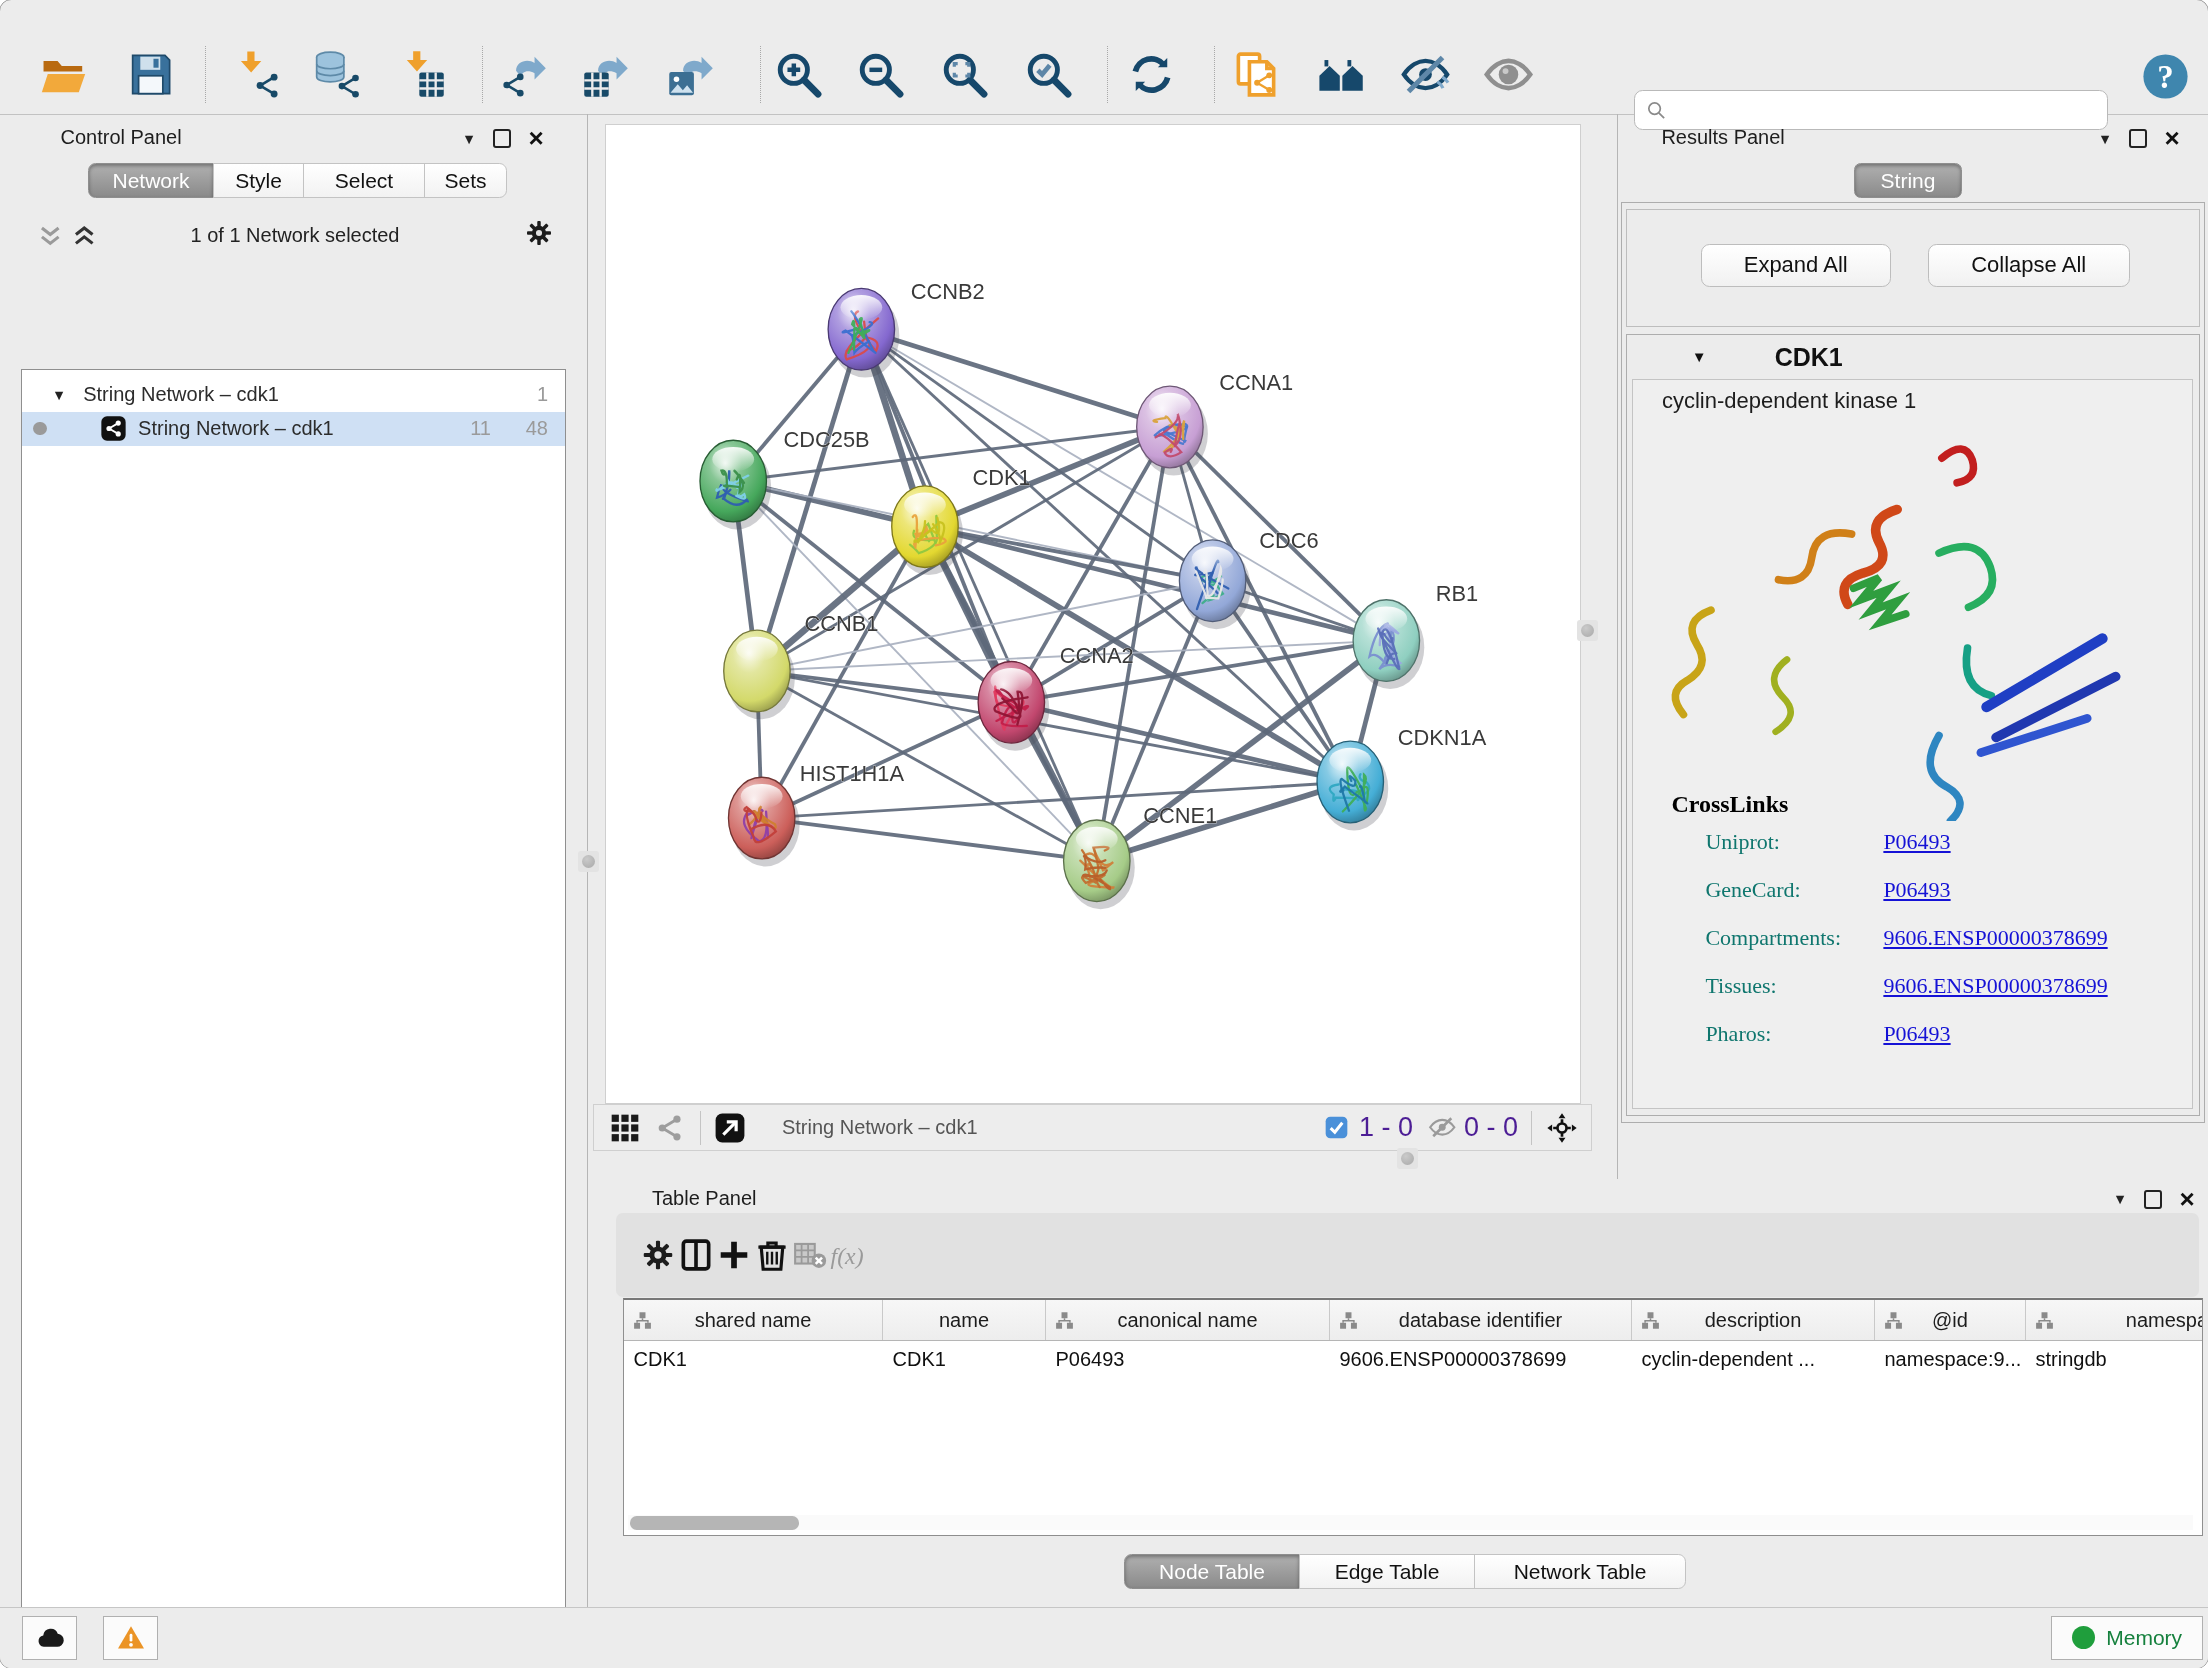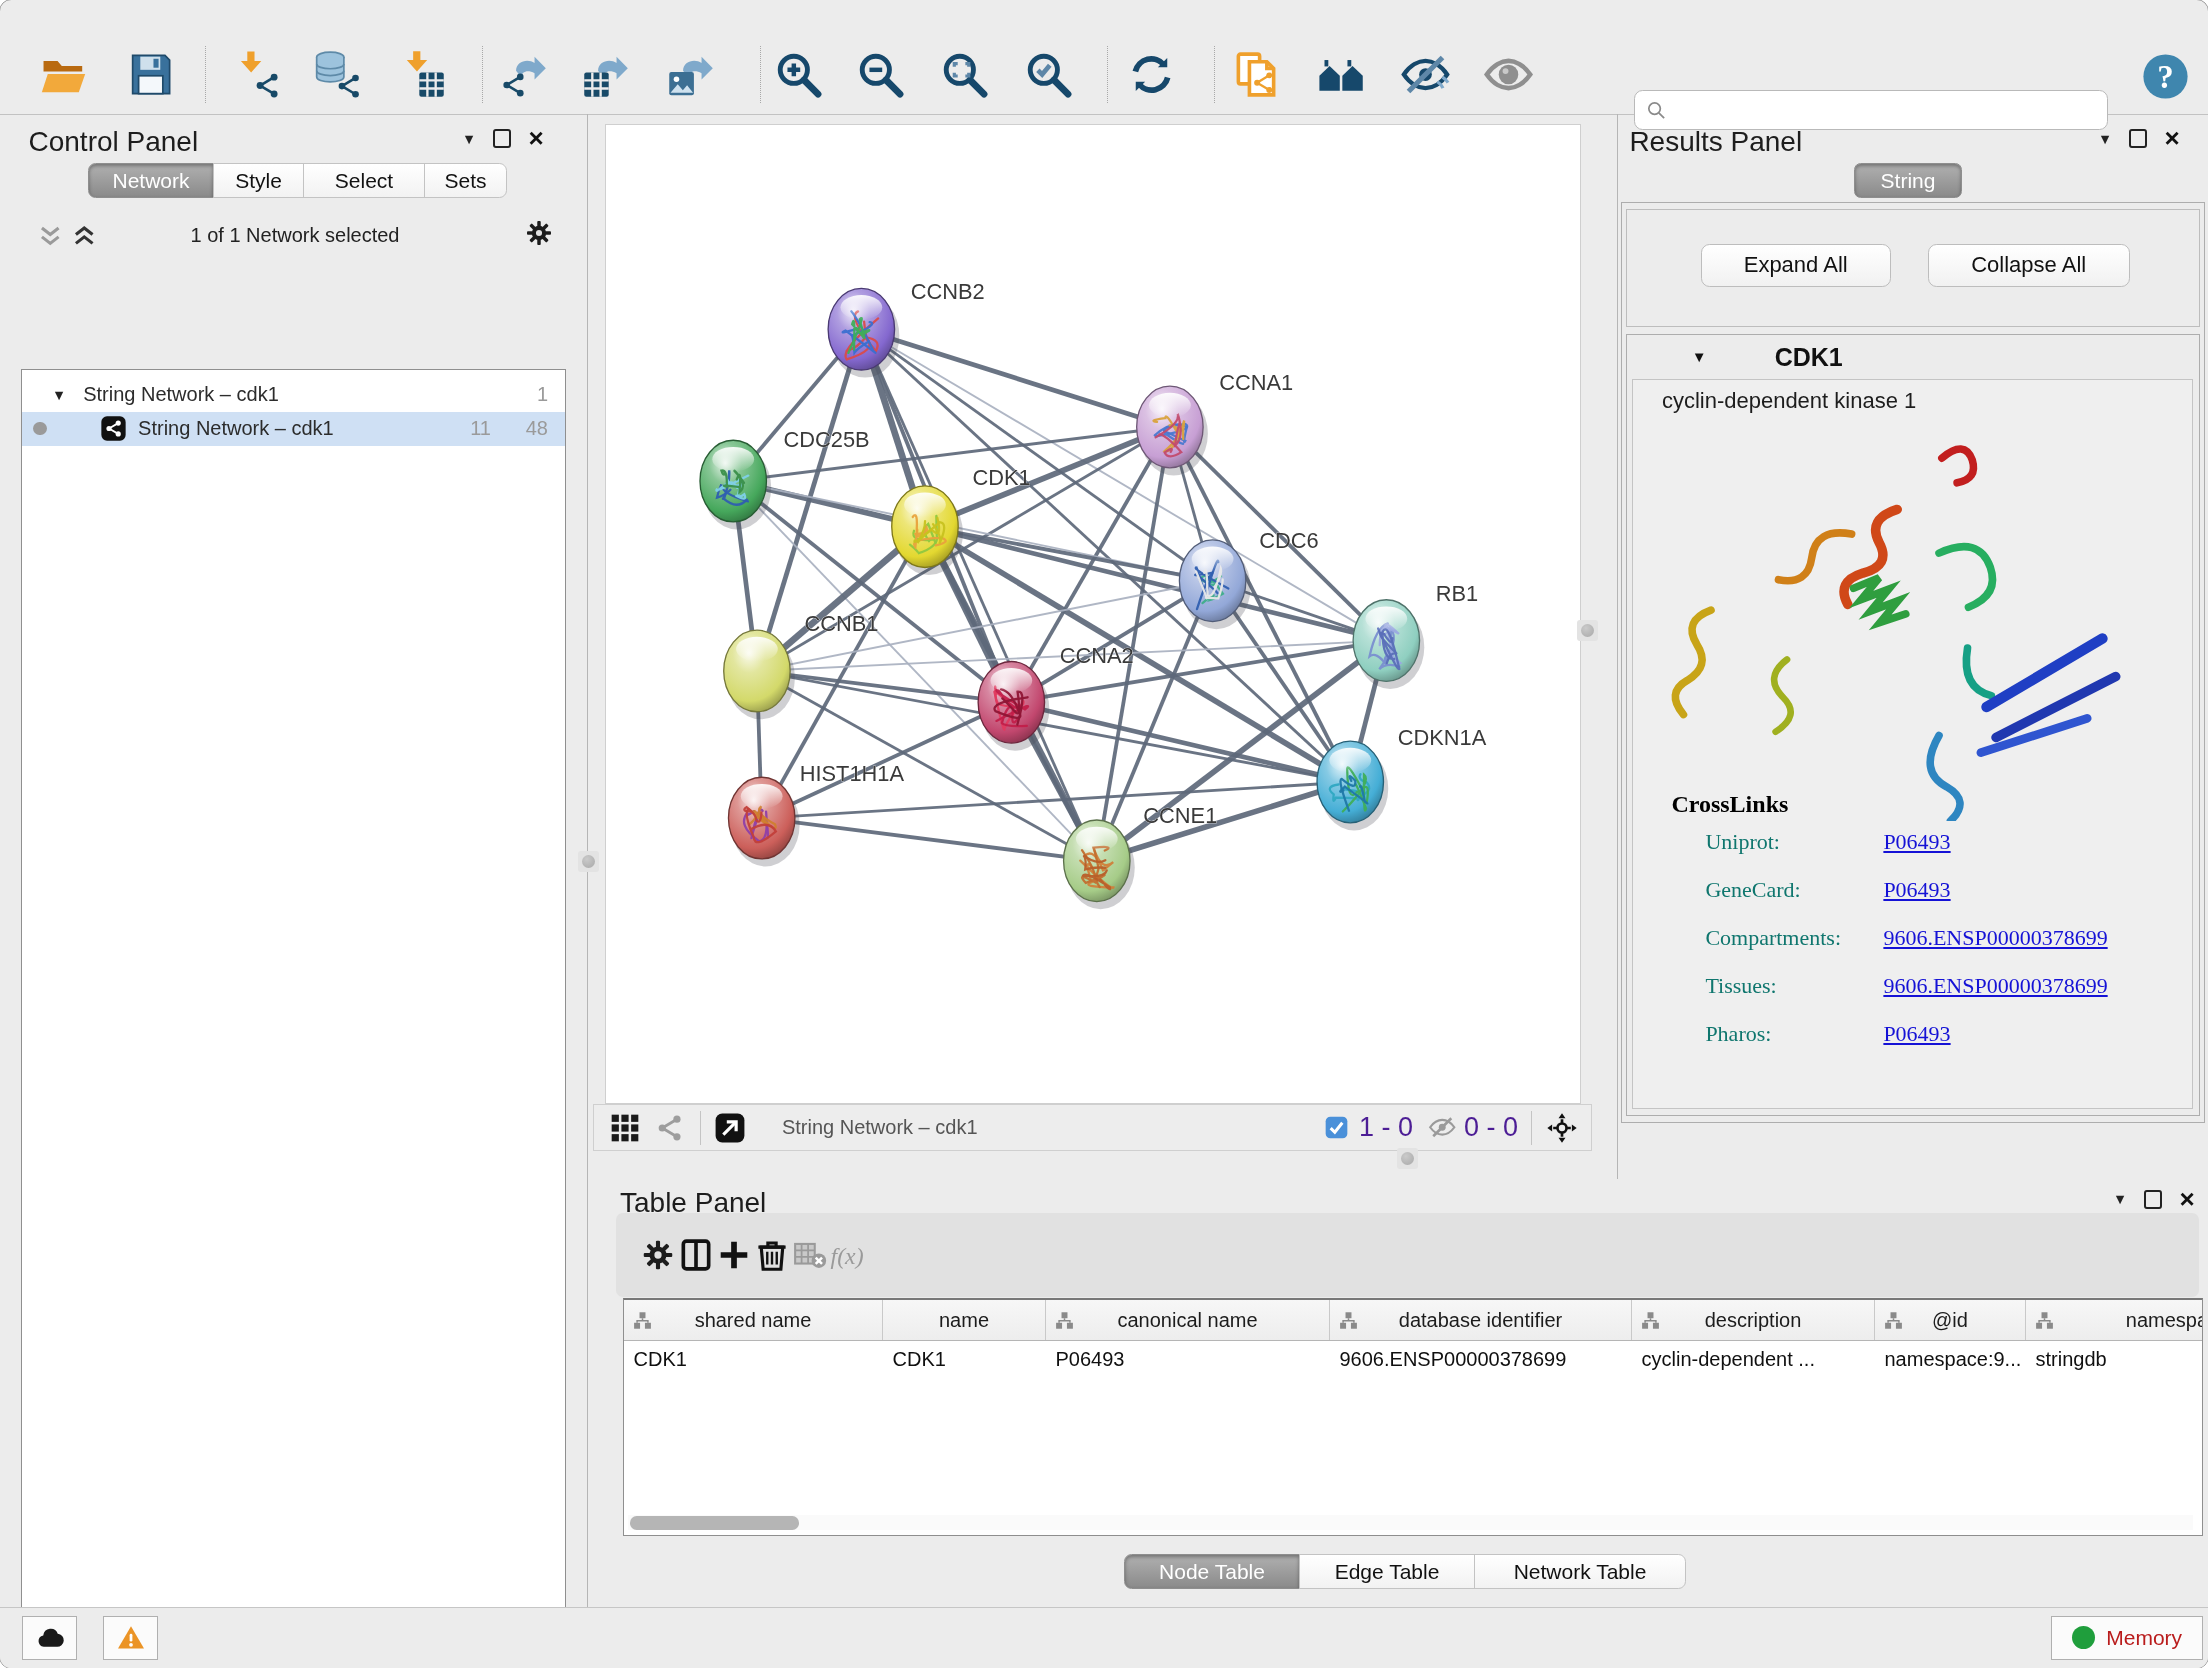--- a/index.html
+++ b/index.html
@@ -17,21 +17,21 @@
   .toolbar{left:0;top:35px;width:2208px;height:79px;background:#ececec;border-bottom:1px solid #c2c2c2;}
   .tbi{position:absolute;top:14.3px;width:51px;height:51px;cursor:pointer;}
   .tbi svg{width:51px;height:51px;}
   .tbsep{position:absolute;top:11.4px;height:57px;border-left:1.9px dotted #a8a8a8;width:0;}
   .searchbox{position:absolute;left:1634px;top:55px;width:472px;height:38px;background:#fff;
     border:1px solid #b9b9b9;border-radius:8.6px;}
   .searchbox svg{position:absolute;left:9.5px;top:7.6px;width:23px;height:23px;}
   .searchbox input{position:absolute;left:40px;top:1.9px;width:418px;height:30px;border:none;outline:none;
     font-size:20px;background:transparent;}
   
-  .ptitle{font-size:28px;color:#1d1d1d;}
+  .ptitle{font-size:20px;color:#1d1d1d;margin-left:32px;}
   .pctl{position:absolute;top:0;display:flex;align-items:center;gap:17px;}
   .pcaret{font-size:14.3px;color:#222;cursor:pointer;}
   .pfloat{width:14.3px;height:15px;border:2.1px solid #222;border-radius:2.9px;cursor:pointer;}
   .pclose{font-size:26px;font-weight:bold;color:#111;line-height:15px;cursor:pointer;}
   .tab{height:35px;display:flex;align-items:center;justify-content:center;font-size:21px;color:#111;
     background:linear-gradient(#ffffff,#f2f2f2);border:1px solid #c3c3c3;cursor:pointer;box-sizing:border-box;}
   .tab.sel{background:linear-gradient(#b0b0b0,#8a8a8a);color:#fff;
     box-shadow:inset 0 1.9px 3.8px rgba(0,0,0,.35);border-color:#8e8e8e;}
   .handle{position:absolute;width:21px;height:21px;background:#e3e3e3;border-radius:2.9px;}
   .handle::after{content:"";position:absolute;left:3.8px;top:3.8px;width:13.3px;height:13.3px;border-radius:50%;
@@ -811,19 +811,19 @@
         <path d="M7 19a4.6 4.6 0 0 1-.4-9.1A6 6 0 0 1 18.2 8.6 4.1 4.1 0 0 1 17.4 19z" fill="#1a1a1a"></path>
       </svg>
     </span>
     <span class="sbtn" style="left:103px;width:55px">
       <svg viewBox="0 0 24 24">
         <path d="M12 2.6L22.4 20.4H1.6z" fill="#eb9426"></path>
         <rect x="10.9" y="8.6" width="2.2" height="6.2" rx="1.1" fill="#fff"></rect>
         <circle cx="12" cy="17.4" r="1.5" fill="#fff"></circle>
       </svg>
     </span>
-    <span class="sbtn" style="left:2051px;width:152px;font-size:21px;color:#b91c1c">
+    <span class="sbtn" style="left:2051px;width:152px;font-size:21px;color:#15803d">
       <span class="memdot"></span>
       <span>Memory</span>
     </span>
   </div>
 </div>
 
 
 </body></html>

